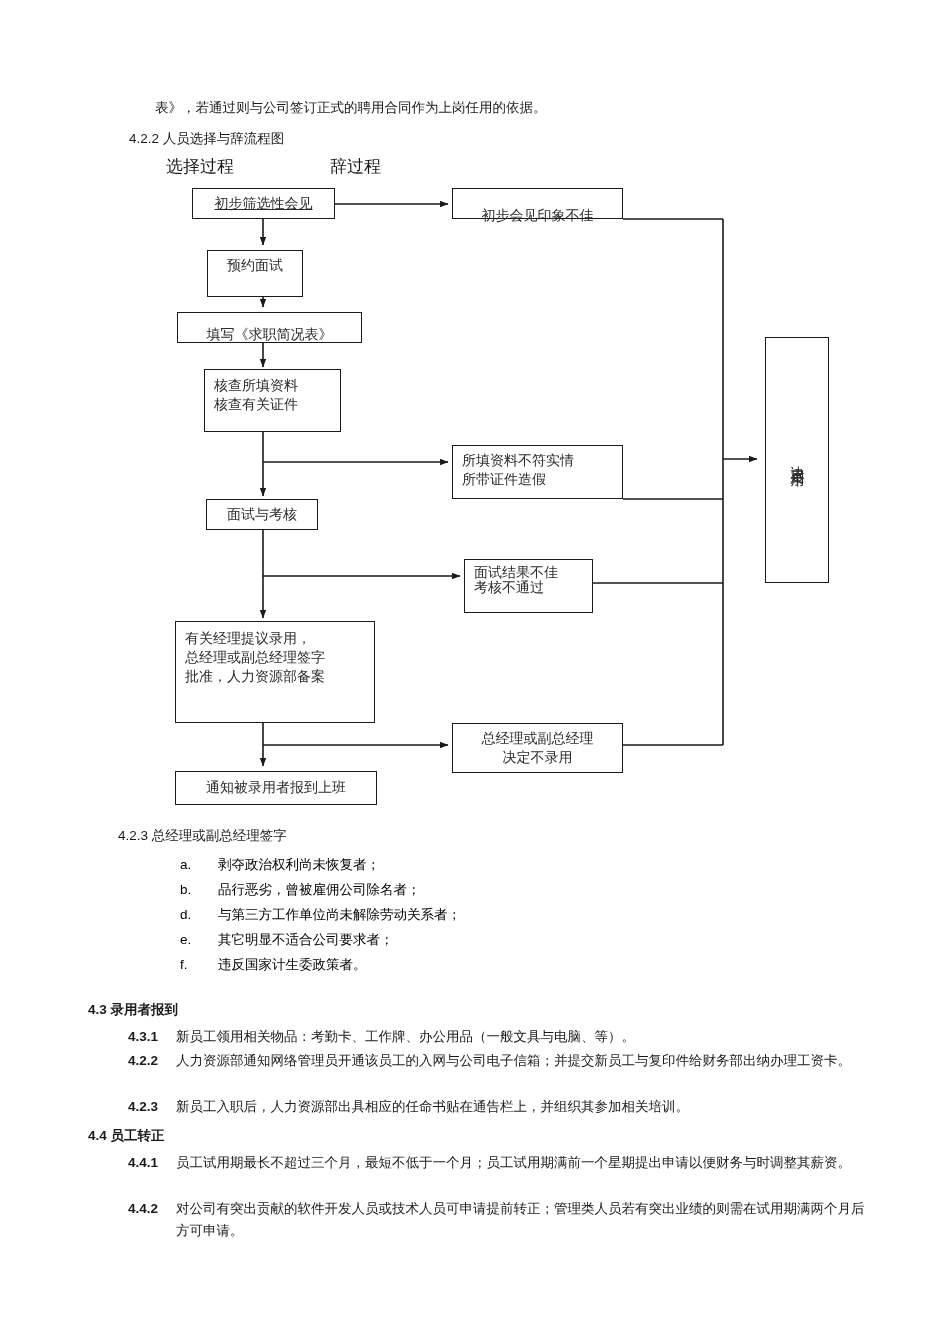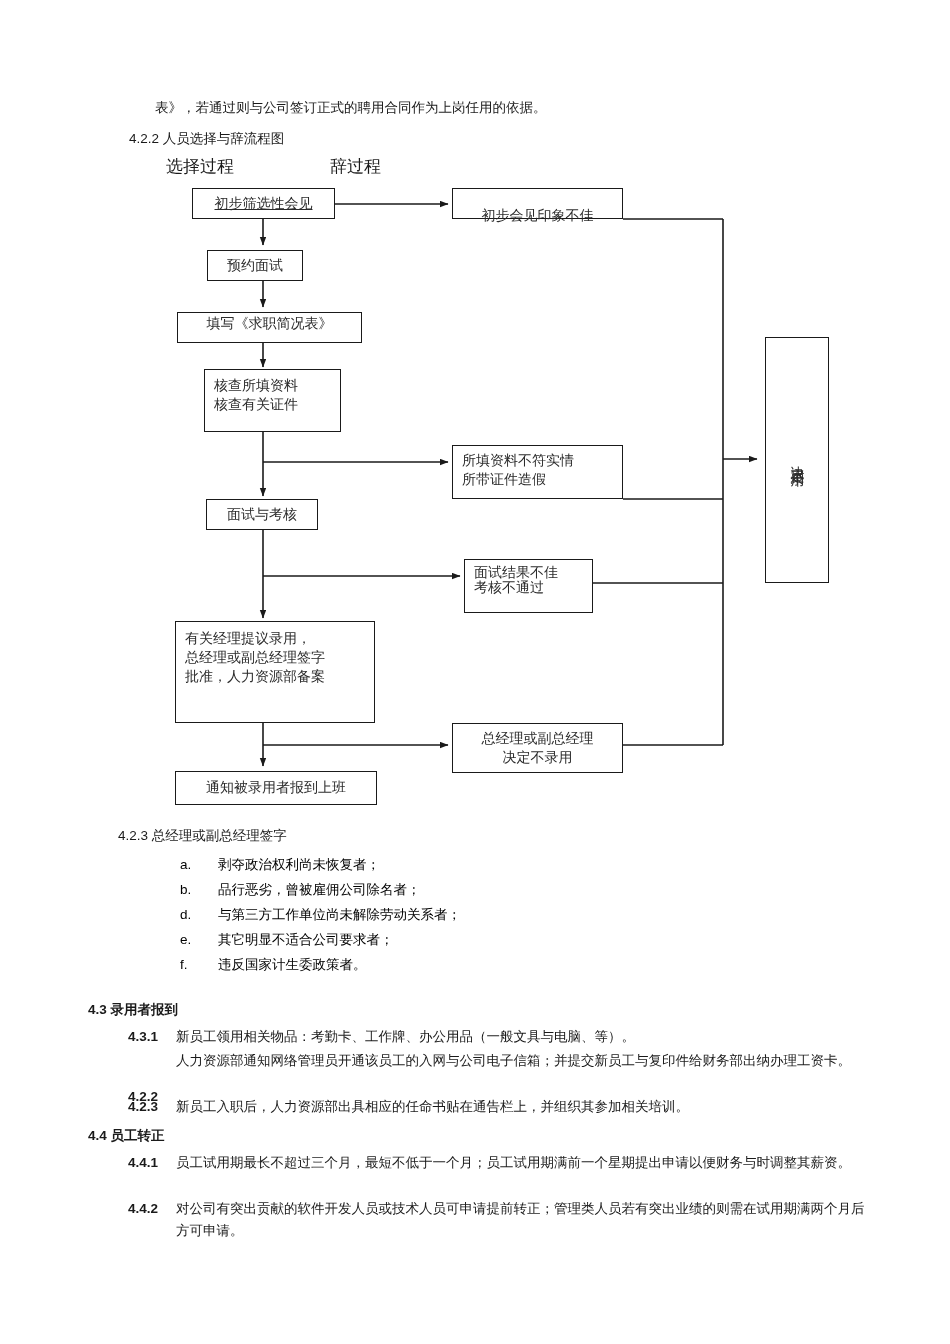--- a/index.html
+++ b/index.html
@@ -149,26 +149,26 @@
       <line x1="723" y1="219" x2="723" y2="745"></line>
 
       <line x1="723" y1="459" x2="757" y2="459" marker-end="url(#arrow)"></line>
     </g>
   </svg>
 
   <div class="box" style="left:192px; top:188px; width:143px; height:31px;">
     <span class="inner" style="top:5px;text-decoration:underline;">初步筛选性会见</span>
   </div>
 
-  <div class="box" style="left:207px; top:250px; width:96px; height:31px;">
+  <div class="box" style="left:207px; top:250px; width:96px; height:47px;">
     <span class="inner" style="top:5px;">预约面试</span>
   </div>
 
   <div class="box" style="left:177px; top:312px; width:185px; height:31px;">
-    <span class="inner" style="top:1px;">填写《求职简况表》</span>
+    <span class="inner" style="top:12px;">填写《求职简况表》</span>
   </div>
 
   <div class="box left-text" style="left:204px; top:369px; width:137px; height:63px;">
     <span class="inner" style="top:6px; line-height:19px;">核查所填资料
 核查有关证件</span>
   </div>
 
   <div class="box" style="left:206px; top:499px; width:112px; height:31px;">
     <span class="inner" style="top:5px;">面试与考核</span>
   </div>
@@ -216,21 +216,21 @@
     <span class="row"><span class="mk">f.</span><span>违反国家计生委政策者。</span></span>
   </div>
 
   <div class="txt bold" style="left:88px; top:1000px;">4.3 录用者报到</div>
 
   <div class="para" style="left:128px; top:1026px; width:760px;">
     <span class="numcol" style="width:48px;">4.3.1</span><span>新员工领用相关物品：考勤卡、工作牌、办公用品（一般文具与电脑、等）。</span>
   </div>
 
   <div class="para" style="left:128px; top:1050px; width:745px;">
-    <span class="numcol" style="width:48px;margin-top:36px;">4.2.2</span><span style="display:inline-block; width:690px; vertical-align:top;">人力资源部通知网络管理员开通该员工的入网与公司电子信箱；并提交新员工与复印件给财务部出纳办理工资卡。</span>
+    <span class="numcol" style="width:48px;">4.2.2</span><span style="display:inline-block; width:690px; vertical-align:top;">人力资源部通知网络管理员开通该员工的入网与公司电子信箱；并提交新员工与复印件给财务部出纳办理工资卡。</span>
   </div>
 
   <div class="para" style="left:128px; top:1096px; width:760px;">
     <span class="numcol" style="width:48px;">4.2.3</span><span>新员工入职后，人力资源部出具相应的任命书贴在通告栏上，并组织其参加相关培训。</span>
   </div>
 
   <div class="txt bold" style="left:88px; top:1126px;">4.4 员工转正</div>
 
   <div class="para" style="left:128px; top:1152px; width:745px;">
     <span class="numcol" style="width:48px;">4.4.1</span><span style="display:inline-block; width:690px; vertical-align:top;">员工试用期最长不超过三个月，最短不低于一个月；员工试用期满前一个星期提出申请以便财务与时调整其薪资。</span>

